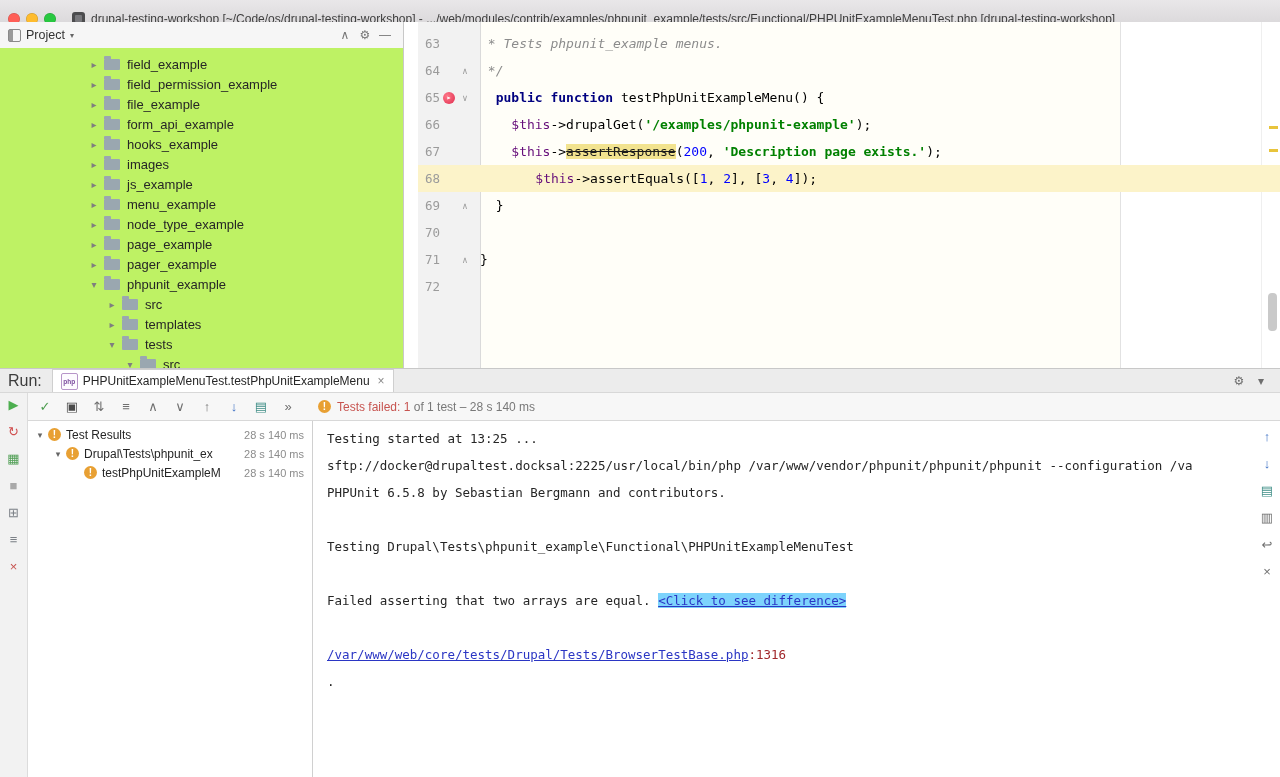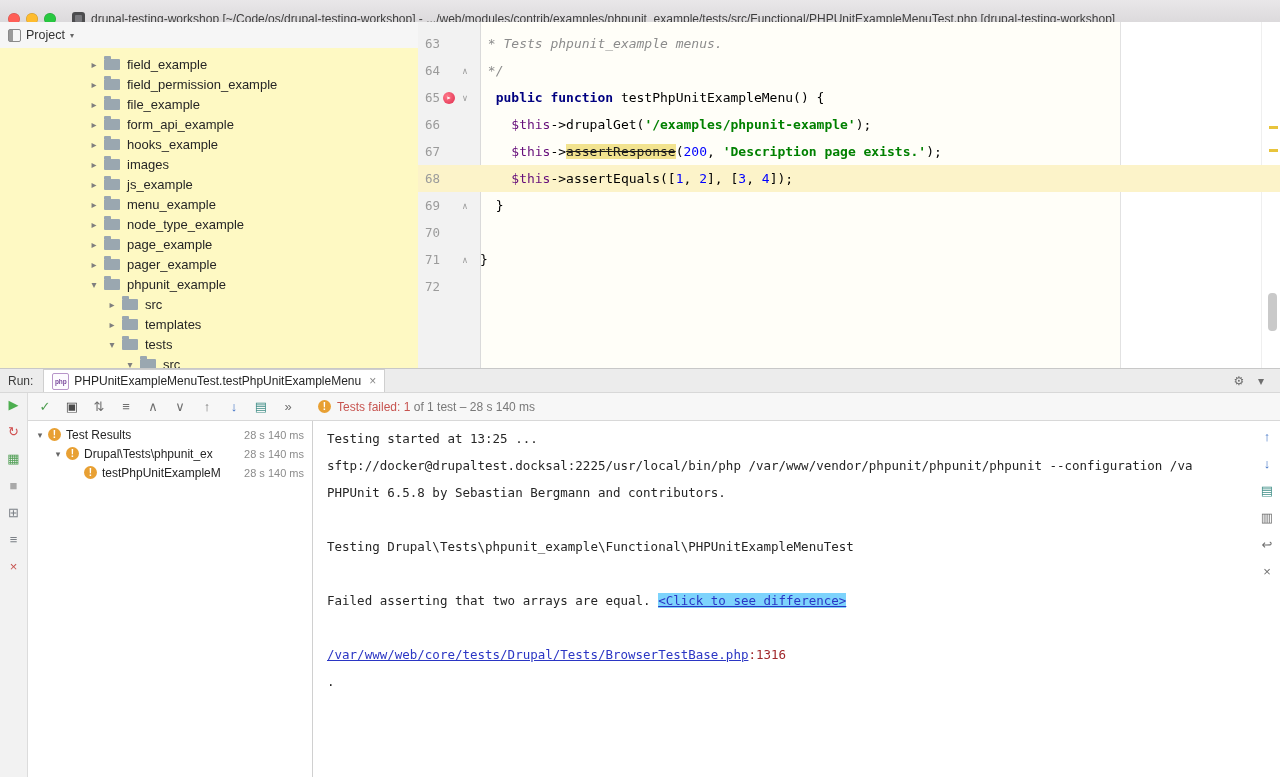--- a/index.html
+++ b/index.html
@@ -11,21 +11,21 @@
     display:flex;align-items:center;padding:0 8px;box-sizing:border-box;gap:6px;}
   .light{width:12px;height:12px;border-radius:50%;flex:none;box-shadow:inset 0 0 0 .5px rgba(0,0,0,.2);}
   .tl-close{background:var(--traffic-close,#ff5f57);}
   .tl-min{background:var(--traffic-min,#febc2e);}
   .tl-max{background:var(--traffic-max,#28c840);}
   .proxy{width:13px;height:13px;border-radius:3px;background:#4c4c4e;margin-left:10px;position:relative;flex:none;}
   .proxy::after{content:"";position:absolute;inset:3px;background:#78787c;border-radius:1px;}
   .wtitle{flex:1;font-size:12px;color:#3e3e3e;white-space:nowrap;overflow:hidden;text-overflow:ellipsis;}
   
   .workspace{position:absolute;top:22px;left:0;right:0;height:346px;background:#fff;}
-  .project-panel{position:absolute;left:0;top:0;width:481px;height:100%;background:#fef9c3;
+  .project-panel{position:absolute;left:0;top:0;width:404px;height:100%;background:#bef264;
     border-right:1px solid #c8c8c8;box-sizing:border-box;display:flex;flex-direction:column;}
   .pp-header{height:26px;flex:none;display:flex;align-items:center;background:#f6f6f6;padding:0 8px;gap:5px;}
   .pph-icon{width:11px;height:11px;border:1px solid #8a8a8a;border-radius:2px;
     background:linear-gradient(90deg,#9a9a9a 0 4px,transparent 4px);flex:none;}
   .pp-title{font-size:12.5px;color:#333;}
   .pp-caret{font-size:8px;color:#666;}
   .pp-spacer{flex:1;}
   .hicon{width:20px;text-align:center;font-size:12px;}
   .pp-tree{flex:1;overflow:hidden;padding-top:6px;}
   .ptree-row{height:20px;display:flex;align-items:center;font-size:13px;color:#262626;white-space:nowrap;}
@@ -35,42 +35,42 @@
   .plabel{margin-left:7px;}
   
   .editor{position:absolute;left:418px;top:0;right:0;height:100%;background:#fffef8;overflow:hidden;
     font-family:"DejaVu Sans Mono",monospace;}
   .gutter-bg{position:absolute;left:0;top:0;width:62px;height:100%;background:#f2f2f2;border-right:1px solid #dadada;}
   .right-zone{position:absolute;left:703px;right:0;top:0;bottom:0;background:#ffffff;}
   .margin-line{position:absolute;left:702px;top:0;width:1px;height:100%;background:#e2e2e2;}
   .scroll-sep{position:absolute;right:18px;top:0;width:1px;height:100%;background:#efefef;}
   .ed-lines{position:absolute;left:0;top:8px;right:0;}
   .ed-row{display:flex;height:27px;align-items:center;}
-  .ed-row.hl{background:var(--line-highlight,#fcf3c9);}
+  .ed-row.hl{background:var(--line-highlight,#fcf3c9);gap:24px;}
   .ed-gutter{width:62px;flex:none;display:flex;align-items:center;height:100%;padding-left:2px;box-sizing:border-box;}
   .ed-num{width:20px;text-align:right;color:#9b9b9b;font-size:12.5px;}
   .ed-gicon{width:18px;display:flex;justify-content:center;align-items:center;}
   .rticon{width:12px;height:12px;border-radius:50%;background:radial-gradient(circle at 35% 35%,#ff7a8a,#df2a4d);
     color:#fff;font-size:8px;line-height:12px;text-align:center;}
   .ed-fold{width:14px;color:#9b9b9b;font-size:9px;text-align:center;}
   .ed-code{flex:1;white-space:pre;font-size:13px;color:#000;overflow:hidden;}
   .tk-plain{color:#000;}
   .tk-cmt{color:var(--comment,#8c8c8c);font-style:italic;}
   .tk-kw{color:var(--keyword,#000080);font-weight:bold;}
   .tk-var{color:var(--variable,#660e7a);}
   .tk-str{color:var(--string,#008000);font-weight:bold;}
   .tk-num{color:var(--number,#0000ff);}
   .tk-depr{background:var(--deprecated-bg,#f2e38f);text-decoration:line-through;color:#1a1a1a;}
   .ed-scroll{position:absolute;right:3px;top:271px;width:9px;height:38px;background:#c9c9c9;border-radius:4px;}
   .stripe-mark{position:absolute;right:2px;width:9px;height:3px;background:#e8c43c;}
   
   .runpanel{position:absolute;top:368px;left:0;right:0;bottom:0;background:#fff;border-top:1px solid #c8c8c8;box-sizing:border-box;}
   .tabbar{position:absolute;top:0;left:0;right:0;height:24px;background:#ececec;border-bottom:1px solid #d8d8d8;
     display:flex;align-items:center;padding:0 8px;box-sizing:border-box;}
-  .run-label{font-size:12px;color:#3c3c3c;margin-right:10px;}
+  .run-label{font-size:16px;color:#3c3c3c;margin-right:10px;}
   .runtab{height:23px;align-self:flex-end;background:#fff;border:1px solid #cfcfcf;border-bottom:none;
     display:flex;align-items:center;gap:5px;padding:0 8px;box-sizing:border-box;}
   .phpicon{width:15px;height:15px;border:1px solid #b795c9;border-radius:2px;background:#fdfbff;color:#7a4a9d;
     font-size:6.5px;font-weight:bold;display:flex;align-items:center;justify-content:center;flex:none;}
   .tab-title{font-size:12px;color:#262626;white-space:nowrap;}
   .tab-close{color:#8a8a8a;font-size:12px;margin-left:3px;}
   .tb-spacer{flex:1;}
   .tbicon{width:22px;text-align:center;font-size:12px;}
   .toolbar{position:absolute;top:24px;left:28px;right:0;height:28px;background:#f7f7f7;border-bottom:1px solid #d8d8d8;
     display:flex;align-items:center;padding-left:8px;gap:9px;box-sizing:border-box;}

